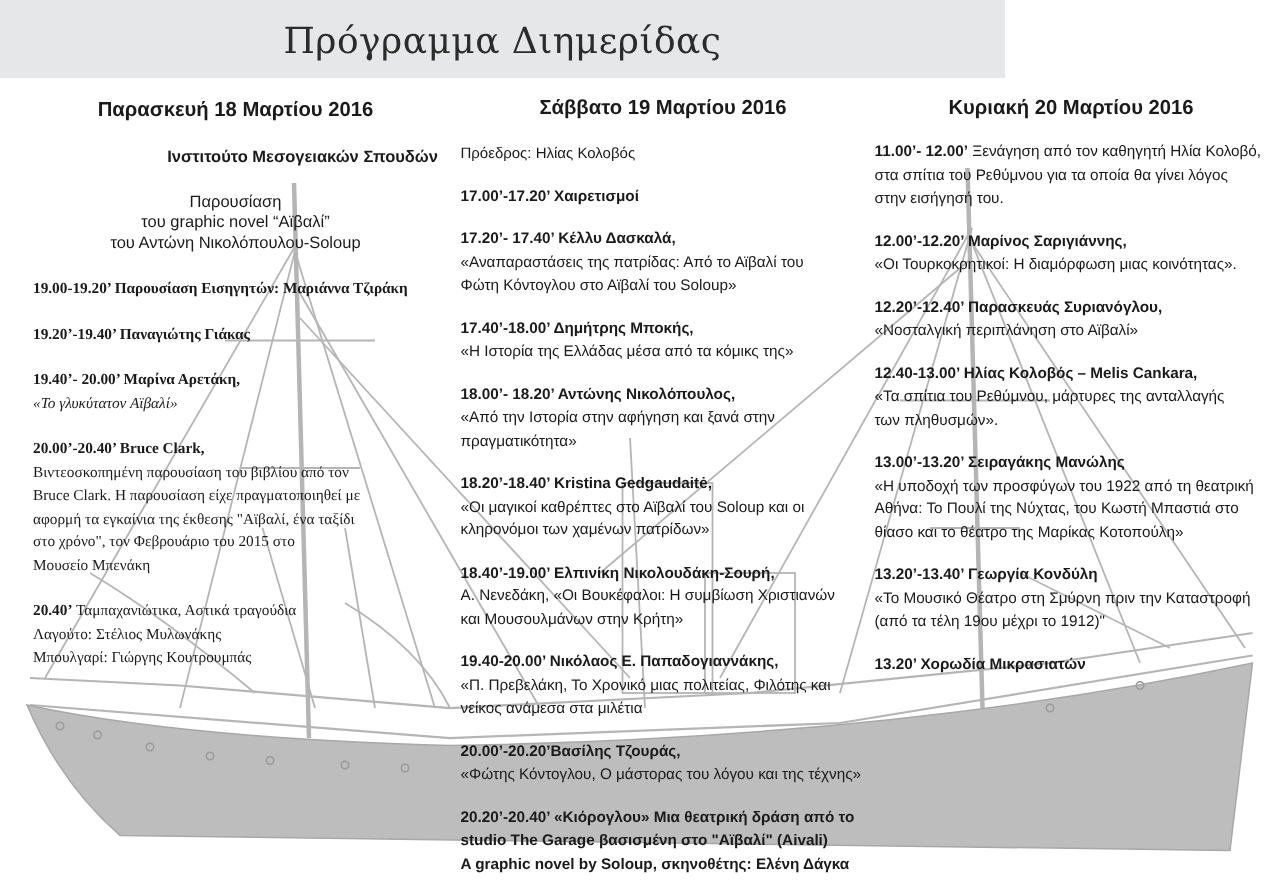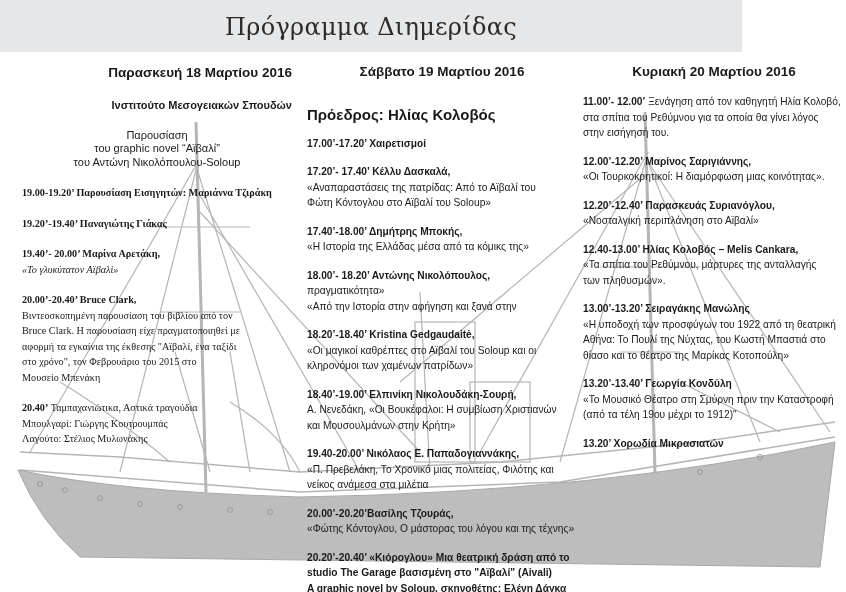--- a/index.html
+++ b/index.html
@@ -2,43 +2,43 @@
 <html><head>
 <meta charset="utf-8">
 <style>
   html, body { margin: 0; padding: 0; }
   body {
     width: 846px; height: 592px; overflow: hidden; position: relative;
     background: #ffffff; color: #1a1a1a;
     font-family: "Liberation Sans", "DejaVu Sans", sans-serif;
   }
   .header-band {
-    position: absolute; left: 0; top: 0; width: 742px; height: 52px;
+    position: absolute; left: 0; top: 0; width: 670px; height: 52px;
     background: #e6e7e8;
     display: flex; align-items: center; justify-content: center;
   }
   .page-title {
     font-family: "DejaVu Serif", "Liberation Serif", serif;
     font-size: 24px; color: #2b2b2b; letter-spacing: 0.3px; margin-top: 2px;
   }
   
   .ship { position: absolute; left: 0; top: 52px; width: 846px; height: 540px; pointer-events: none; }
   .col { position: absolute; top: 52px; font-size: 10.2px; line-height: 15.5px; z-index: 2; }
   .col-1 { left: 22px; width: 270px; }
   .col-2 { left: 307px; width: 270px; }
   .col-3 { left: 583px; width: 262px; }
   .day-heading {
     font-weight: bold; font-size: 13.5px; text-align: center; margin: 12px 0 0 0; line-height: 18px;
   }
-  .col-1 .day-heading { margin-top: 12px; text-align: right; }
+  .col-1 .day-heading { margin-top: 12px; }
   .col-2 .day-heading { margin-top: 11px; }
   .col-3 .day-heading { margin-top: 11px; }
   .venue { font-weight: bold; text-align: right; font-size: 11px; margin-top: 16px; }
   .presentation { font-weight: normal; text-align: center; font-size: 11px; line-height: 13.5px; margin-top: 15px; }
-  .chair { font-weight: bold; font-size: 15px; margin-top: 26px; }
+  .chair { font-weight: normal; font-size: 10px; margin-top: 14px; }
   .item { margin-top: 14px; }
   .item .time-title { font-weight: bold; }
   .item .desc { font-weight: normal; }
   .item .desc.italic { font-style: italic; }
   .col-1 .item { margin-top: 15px; font-family: Liberation Serif, serif; }
   .col-1 .item.first { margin-top: 16px; }
   .col-2 .item { margin-top: 13px; }
   .col-3 .item { margin-top: 13px; }
   .line { display: block; white-space: nowrap; }
 </style>
@@ -121,22 +121,22 @@
   <div class="item">
     <span class="line time-title">20.00’-20.40’  Bruce Clark,</span>
     <span class="line desc">Βιντεοσκοπημένη παρουσίαση του βιβλίου από τον</span>
     <span class="line desc">Bruce Clark. Η παρουσίαση είχε πραγματοποιηθεί με</span>
     <span class="line desc">αφορμή τα εγκαίνια της έκθεσης "Αϊβαλί, ένα ταξίδι</span>
     <span class="line desc">στο χρόνο", τον Φεβρουάριο του 2015 στο</span>
     <span class="line desc">Μουσείο Μπενάκη</span>
   </div>
   <div class="item">
     <span class="line"><b class="time-title">20.40’</b><span class="desc"> Ταμπαχανιώτικα, Αστικά  τραγούδια</span></span>
+    <span class="line desc">Λαγούτο: Στέλιος Μυλωνάκης</span>
     <span class="line desc">Μπουλγαρί: Γιώργης Κουτρουμπάς</span>
-    <span class="line desc">Λαγούτο: Στέλιος Μυλωνάκης</span>
   </div>
 </div>
 
 <div class="col col-2">
   <div class="day-heading">Σάββατο 19 Μαρτίου 2016</div>
   <div class="chair">Πρόεδρος: Ηλίας Κολοβός</div>
 
   <div class="item">
     <span class="line time-title">17.00’-17.20’  Χαιρετισμοί</span>
   </div>
@@ -144,22 +144,22 @@
     <span class="line time-title">17.20’- 17.40’  Κέλλυ Δασκαλά,</span>
     <span class="line desc">«Αναπαραστάσεις της πατρίδας: Από το Αϊβαλί του</span>
     <span class="line desc">Φώτη Κόντογλου στο Αϊβαλί του  Soloup»</span>
   </div>
   <div class="item">
     <span class="line time-title">17.40’-18.00’  Δημήτρης Μποκής,</span>
     <span class="line desc">«Η Ιστορία της Ελλάδας μέσα από τα κόμικς της»</span>
   </div>
   <div class="item">
     <span class="line time-title">18.00’- 18.20’ Αντώνης Νικολόπουλος,</span>
+    <span class="line desc">«Από την Ιστορία στην αφήγηση και ξανά στην</span>
     <span class="line desc">πραγματικότητα»</span>
-    <span class="line desc">«Από την Ιστορία στην αφήγηση και ξανά στην</span>
   </div>
   <div class="item">
     <span class="line time-title">18.20’-18.40’  Kristina Gedgaudaitė,</span>
     <span class="line desc">«Οι μαγικοί καθρέπτες στο Αϊβαλί του Soloup και οι</span>
     <span class="line desc">κληρονόμοι των χαμένων πατρίδων»</span>
   </div>
   <div class="item">
     <span class="line time-title">18.40’-19.00’  Ελπινίκη Νικολουδάκη-Σουρή,</span>
     <span class="line desc">Α. Νενεδάκη, «Οι Βουκέφαλοι: Η συμβίωση Χριστιανών</span>
     <span class="line desc">και Μουσουλμάνων στην Κρήτη»</span>

